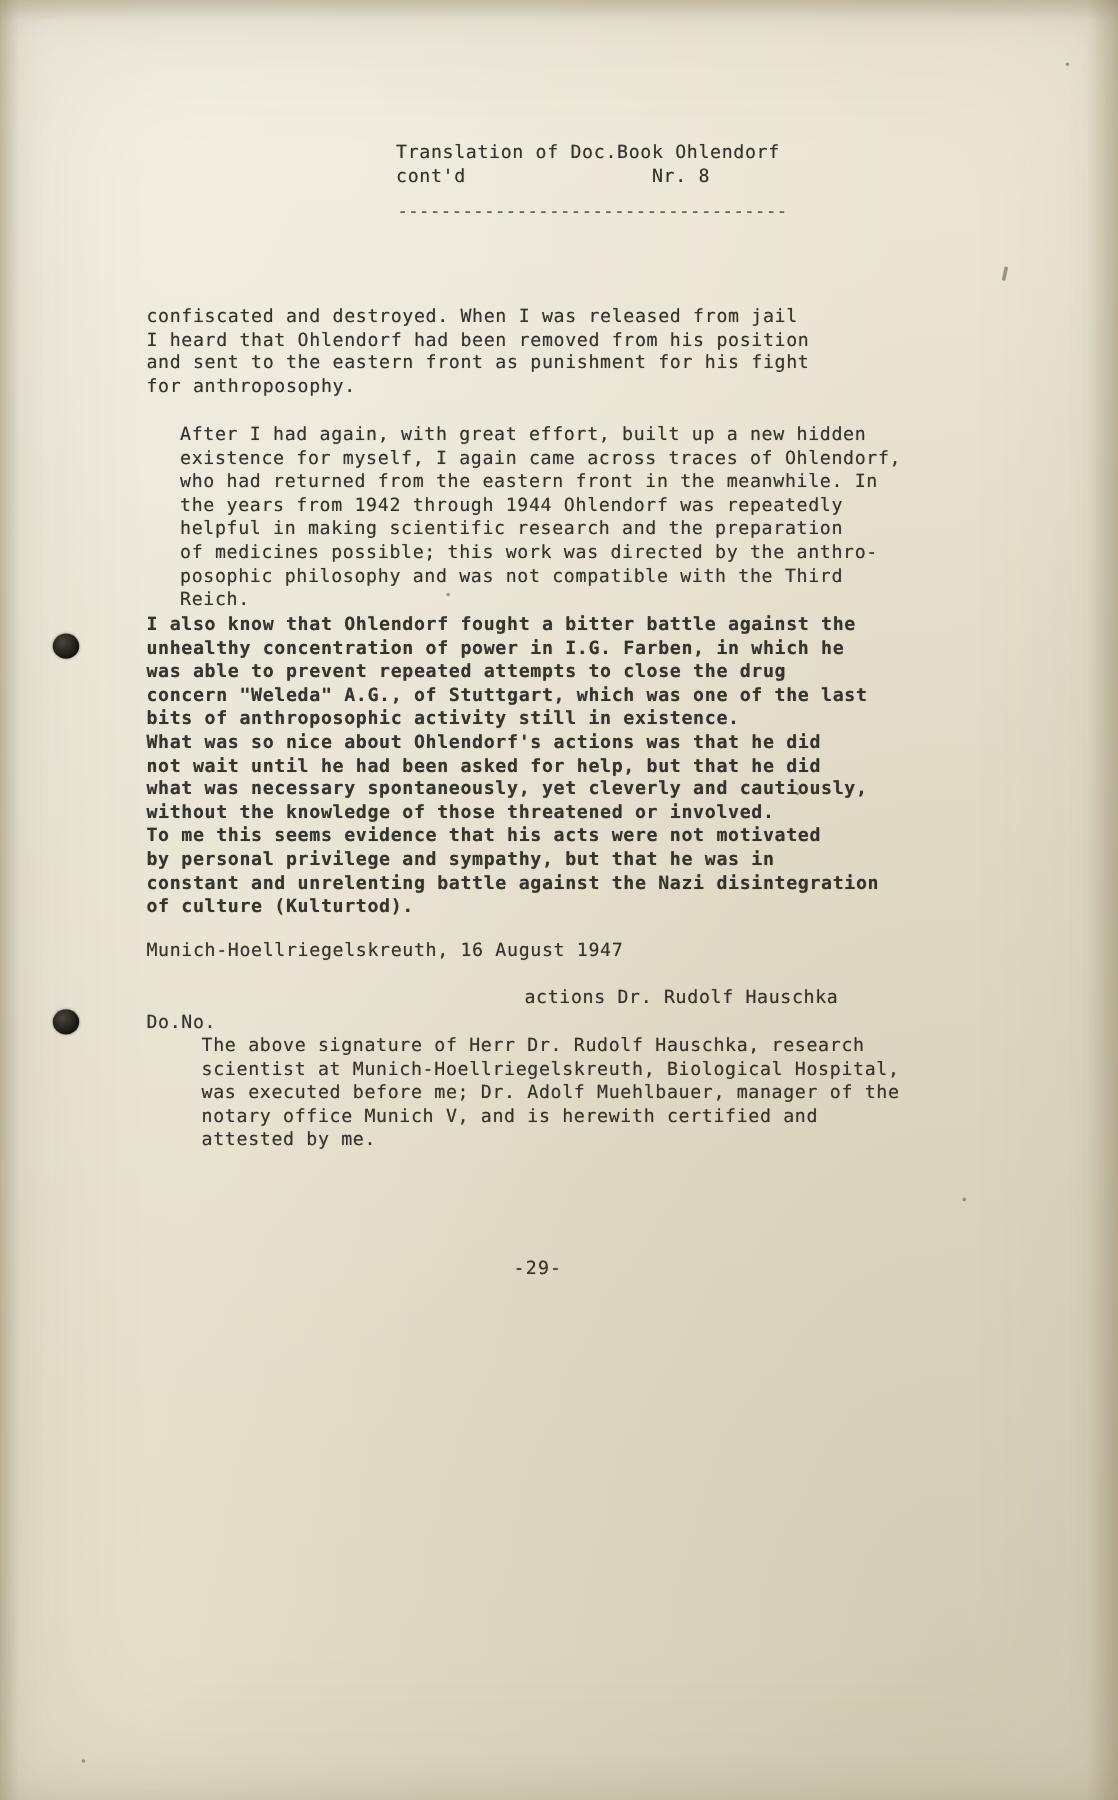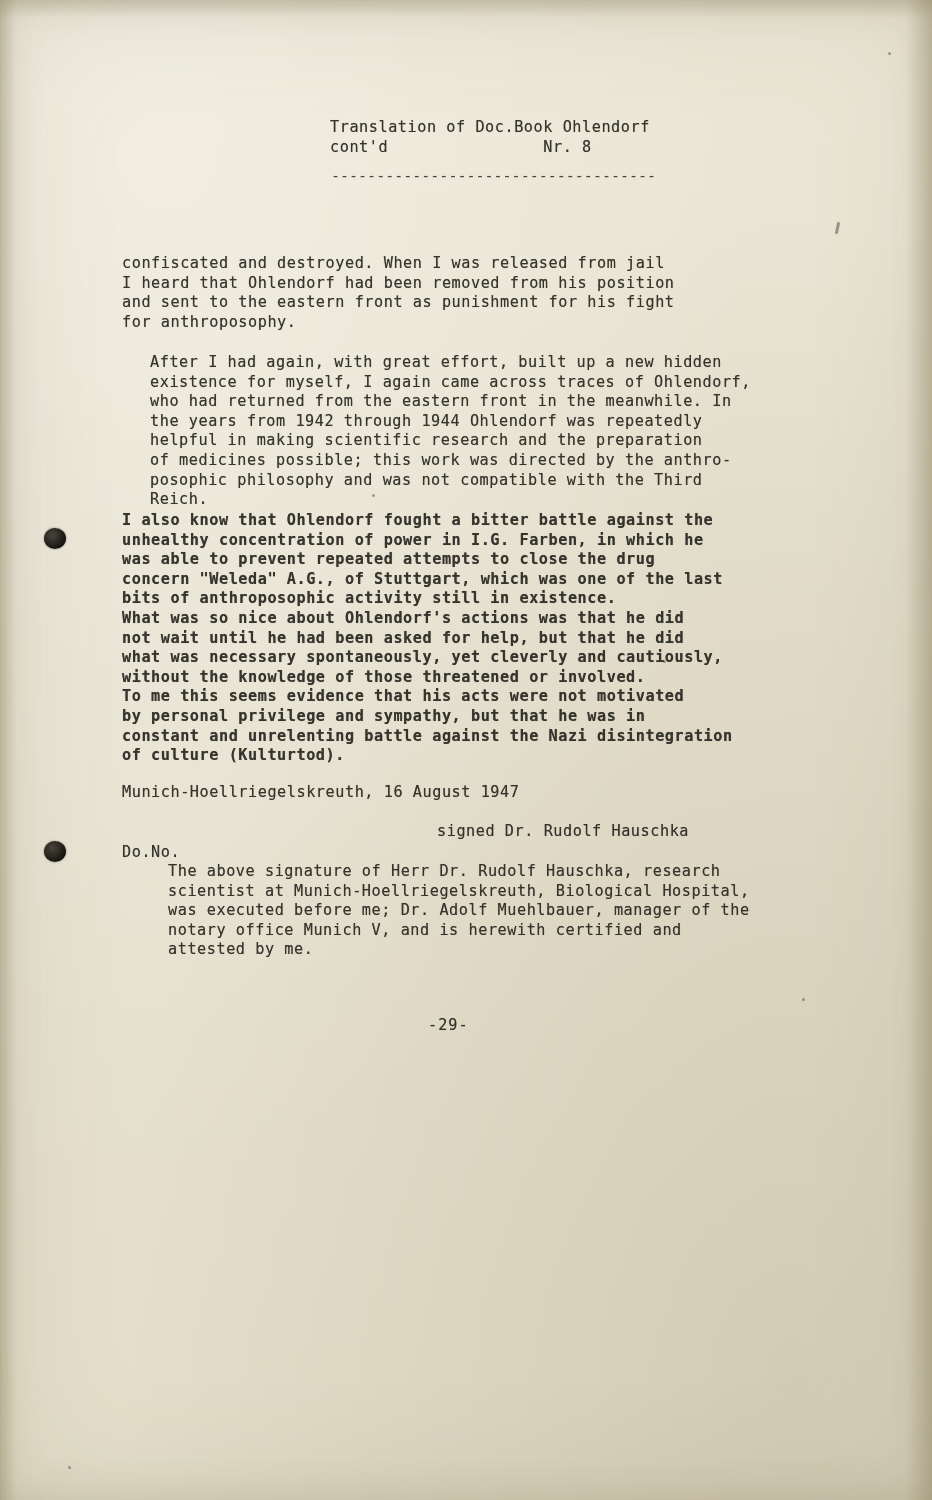--- a/index.html
+++ b/index.html
@@ -91,21 +91,21 @@
     top: 216px;
   }
 
   #para-1 { left: 122px; top: 254px; }
   #para-2 { left: 122px; top: 353px; margin-left: 28px; }
   #para-3 { left: 122px; top: 511px; font-weight: bold; }
   #place-date { left: 122px; top: 783px; }
   #signed-line { left: 437px; top: 822px; }
   #docno-label { left: 122px; top: 843px; }
   #notary-block { left: 122px; top: 862px; margin-left: 46px; }
-  #page-number { left: 428px; top: 1016px; letter-spacing: 1px; }
+  #page-number { left: 428px; top: 1048px; letter-spacing: 1px; }
 
   
   .punch {
     position: absolute;
     width: 22px;
     height: 21px;
     border-radius: 50%;
     background: radial-gradient(circle at 38% 34%, #4a453c, #15140f 70%);
     box-shadow: 0 0 2px rgba(0,0,0,0.5);
   }
@@ -157,21 +157,21 @@
 not wait until he had been asked for help, but that he did
 what was necessary spontaneously, yet cleverly and cautiously,
 without the knowledge of those threatened or involved.
 To me this seems evidence that his acts were not motivated
 by personal privilege and sympathy, but that he was in
 constant and unrelenting battle against the Nazi disintegration
 of culture (Kulturtod).</div>
 
   <div class="typed" id="place-date">Munich-Hoellriegelskreuth, 16 August 1947</div>
 
-  <div class="typed" id="signed-line">signed Dr. Rudolf Hauschka</div>
+  <div class="typed" id="signed-line">actions Dr. Rudolf Hauschka</div>
 
   <div class="typed" id="docno-label">Do.No.</div>
 
   <div class="typed" id="notary-block">The above signature of Herr Dr. Rudolf Hauschka, research
 scientist at Munich-Hoellriegelskreuth, Biological Hospital,
 was executed before me; Dr. Adolf Muehlbauer, manager of the
 notary office Munich V, and is herewith certified and
 attested by me.</div>
 
   <div class="typed" id="page-number">-29-</div>

